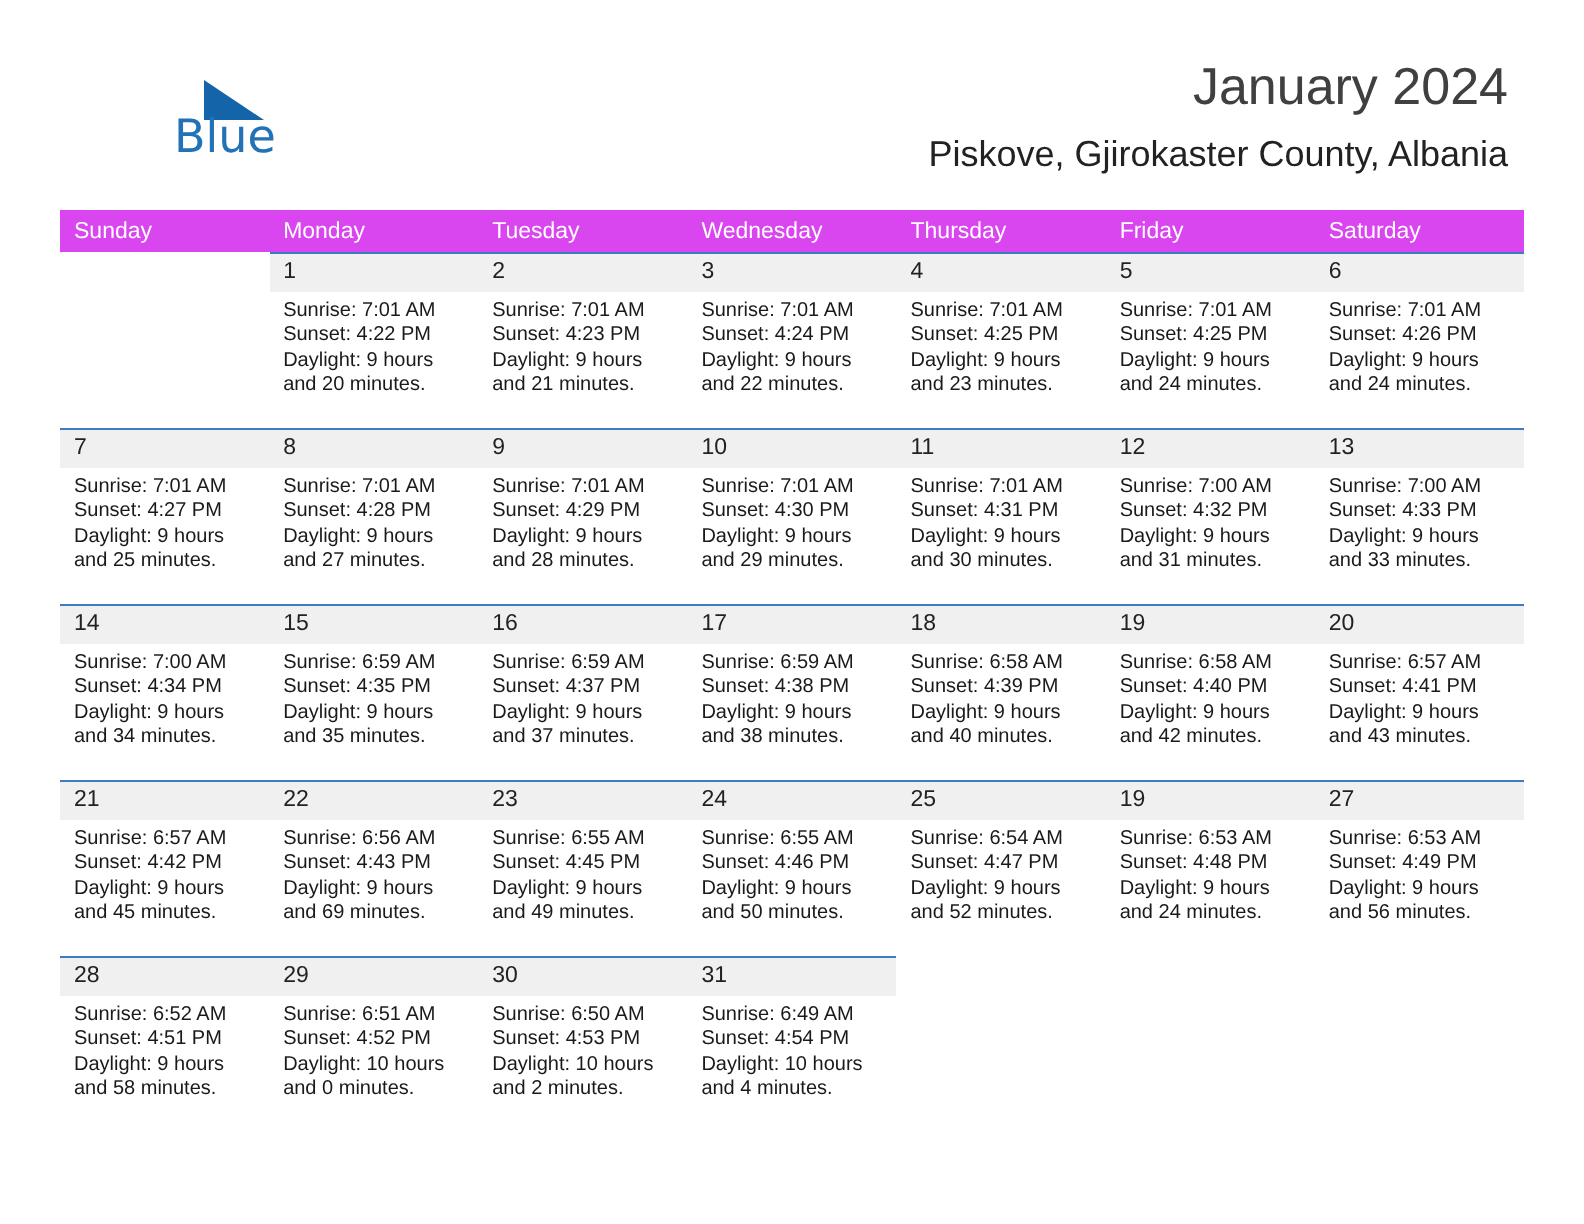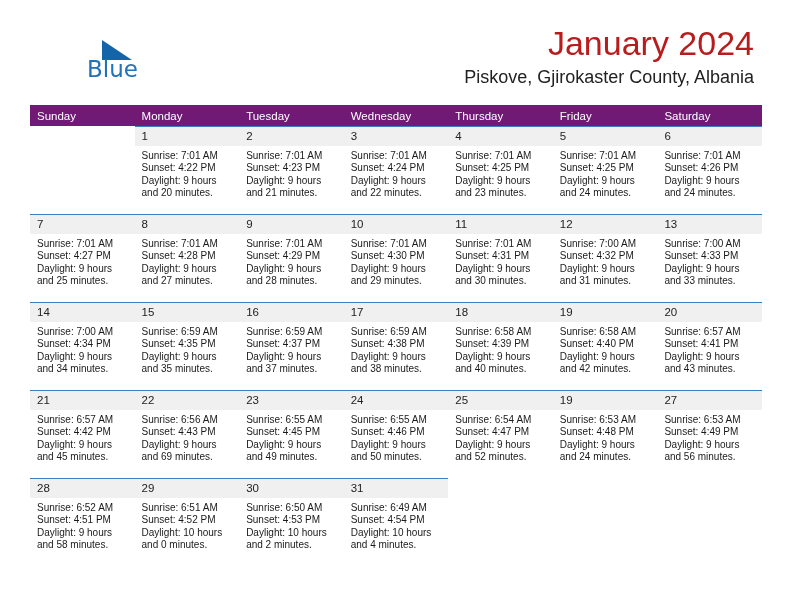--- a/index.html
+++ b/index.html
@@ -64,22 +64,22 @@
     border-top: 20px solid transparent;
   }
 
   .title-block {
     position: absolute;
     right: 38px;
     top: 28px;
     text-align: right;
   }
   .cal-title {
-    font-size: 34px;
-    color: #b91c1c;
+    font-size: 26px;
+    color: #404040;
     line-height: 30px;
     white-space: nowrap;
   }
   .cal-subtitle {
     margin-top: 11px;
     font-size: 18px;
     color: #222222;
     line-height: 16px;
     white-space: nowrap;
   }
@@ -87,21 +87,21 @@
   
   .calendar {
     position: absolute;
     left: 30px;
     top: 105px;
     width: 732px;
     border-collapse: collapse;
     table-layout: fixed;
   }
   .calendar th {
-    background: #701a75;
+    background: #d946ef;
     color: #ffffff;
     font-size: 11.5px;
     font-weight: normal;
     text-align: left;
     padding: 4px 0 4px 7px;
     height: 13px;
     border: none;
   }
   .calendar td {
     vertical-align: top;

